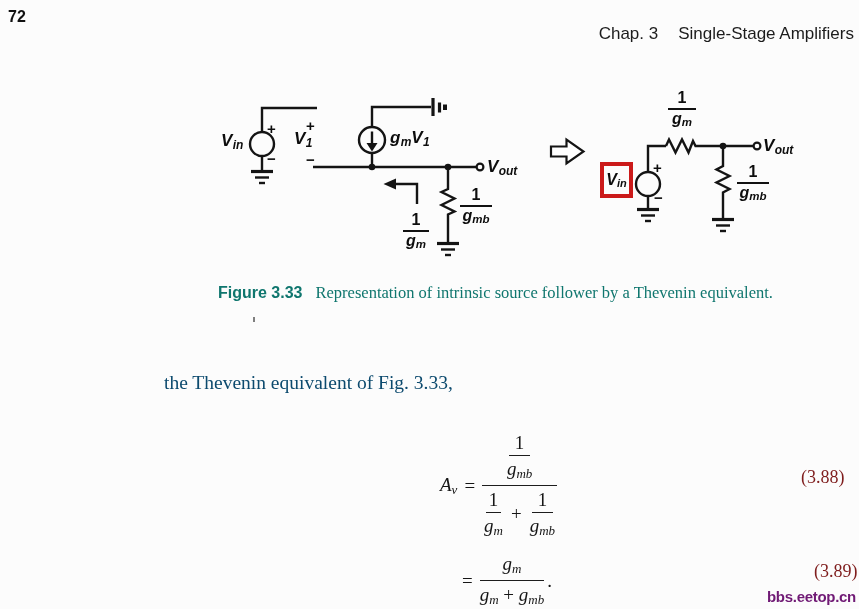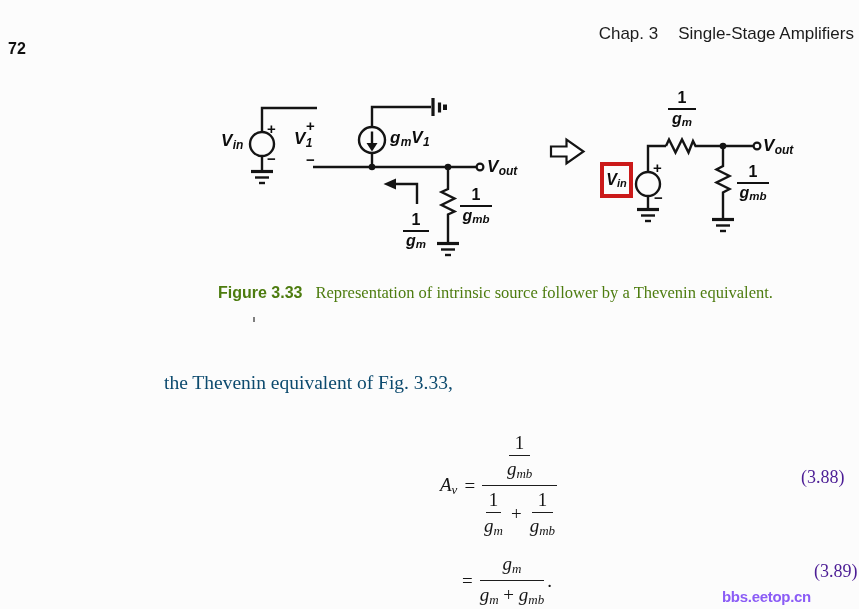--- a/index.html
+++ b/index.html
@@ -3,21 +3,21 @@
 <meta charset="utf-8">
 <style>
   html,body { margin:0; padding:0; background:#e8e8e8; }
   .page {
     position:relative; width:859px; height:609px; margin:0 auto;
     background:#fcfcfc; overflow:hidden;
     font-family:"Liberation Sans", sans-serif; color:#141414;
   }
 
   
-  .hdr-num { position:absolute; left:8px; top:40px; font-size:16px; font-weight:bold; color:#111; }
+  .hdr-num { position:absolute; left:8px; top:8px; font-size:16px; font-weight:bold; color:#111; }
   .hdr-right { position:absolute; top:24px; right:5px; display:flex; gap:20px; font-size:17px; color:#1c1c1c; }
 
   
   svg.circuit { position:absolute; left:0; top:0; }
   .wire { stroke:#141414; stroke-width:2.4; fill:none; stroke-linecap:butt; stroke-linejoin:miter; }
   .thick { stroke-width:3.2; }
   .dot { fill:#141414; stroke:none; }
   .term { fill:#fcfcfc; stroke:#141414; stroke-width:2.2; }
   .fillblk { fill:#141414; stroke:none; }
   .hollow { fill:#ffffff; stroke:#141414; stroke-width:2.2; }
@@ -33,43 +33,43 @@
   .cfrac .fbar { align-self:stretch; border-top:2.6px solid #111; margin:1px 2px; height:0; }
   .cfrac .sub { font-size:11.5px; vertical-align:-2px; }
 
   .vin-box { position:absolute; left:600px; top:162px; width:25px; height:28px;
              border:4px solid #cb1a1a; display:flex; align-items:center; justify-content:center; }
   .vin-box .clabel2 { font:bold italic 16px "Liberation Sans", sans-serif; color:#0d0d0d; line-height:1; }
   .vin-box .sub { font-size:11px; font-style:italic; vertical-align:-2px; }
 
   
   .caption { position:absolute; left:218px; top:283px; white-space:nowrap;
-             font-family:"Liberation Serif", serif; font-size:16.5px; color:#4d7c0f; }
+             font-family:"Liberation Serif", serif; font-size:16.5px; color:#0f766e; }
   .caption .cap-label { font-family:"Liberation Sans", sans-serif; font-weight:bold; font-size:16px; margin-right:13px; font-style:normal; }
   .artifact { position:absolute; left:253px; top:317px; width:2px; height:5px; background:#555; opacity:.75; }
 
   .bodyline { position:absolute; left:164px; top:372px; font-family:"Liberation Serif", serif; font-size:19.5px; color:#0c4a6e; white-space:nowrap; }
 
   
   .eq { position:absolute; display:flex; align-items:center;
         font-family:"Liberation Serif", serif; font-size:19px; color:#161616; }
   .it { font-style:italic; }
   .msub { font-style:italic; font-size:13px; vertical-align:-3px; }
   .eqop { margin:0 7px; }
   .mfrac { display:flex; flex-direction:column; align-items:center; }
   .mbar { align-self:stretch; border-top:1.8px solid #1d1d1d; margin:3px 0; height:0; }
   .sfrac { display:flex; flex-direction:column; align-items:center; }
   .sbar { align-self:stretch; border-top:1.7px solid #1d1d1d; margin:1px 2px 2px; height:0; }
   .denrow { display:flex; align-items:center; gap:7px; padding:0 2px; }
   .plus { margin:0 1px; }
   .period { margin-left:3px; }
-  .eqtag { position:absolute; font-family:"Liberation Serif", serif; font-size:18px; color:#4c1d95; }
-
-  .watermark { position:absolute; left:722px; top:588px;
-               font:bold 15px "Liberation Sans", sans-serif; letter-spacing:-0.3px; color:#8b5cf6; }
+  .eqtag { position:absolute; font-family:"Liberation Serif", serif; font-size:18px; color:#7f1d1d; }
+
+  .watermark { position:absolute; left:767px; top:588px;
+               font:bold 15px "Liberation Sans", sans-serif; letter-spacing:-0.3px; color:#701a75; }
 </style>
 </head>
 <body>
 
 <div class="page">
 
   <div class="hdr-num">72</div>
   <div class="hdr-right">
     <span>Chap. 3</span>
     <span>Single-Stage Amplifiers</span>

